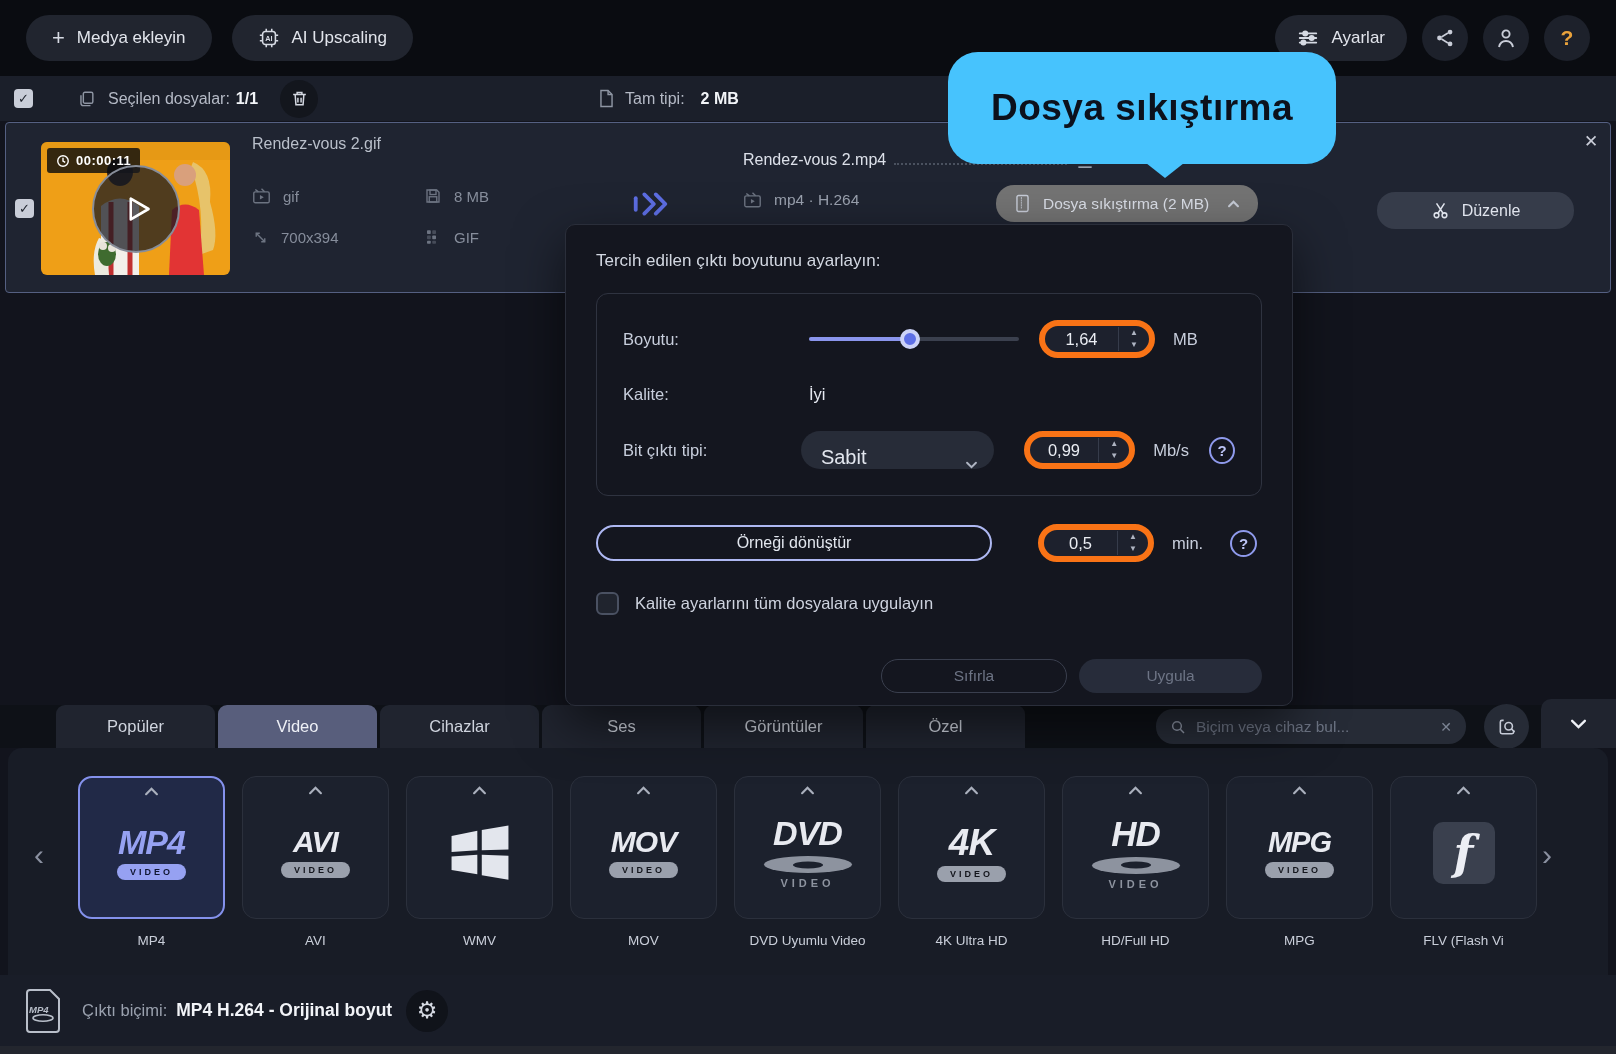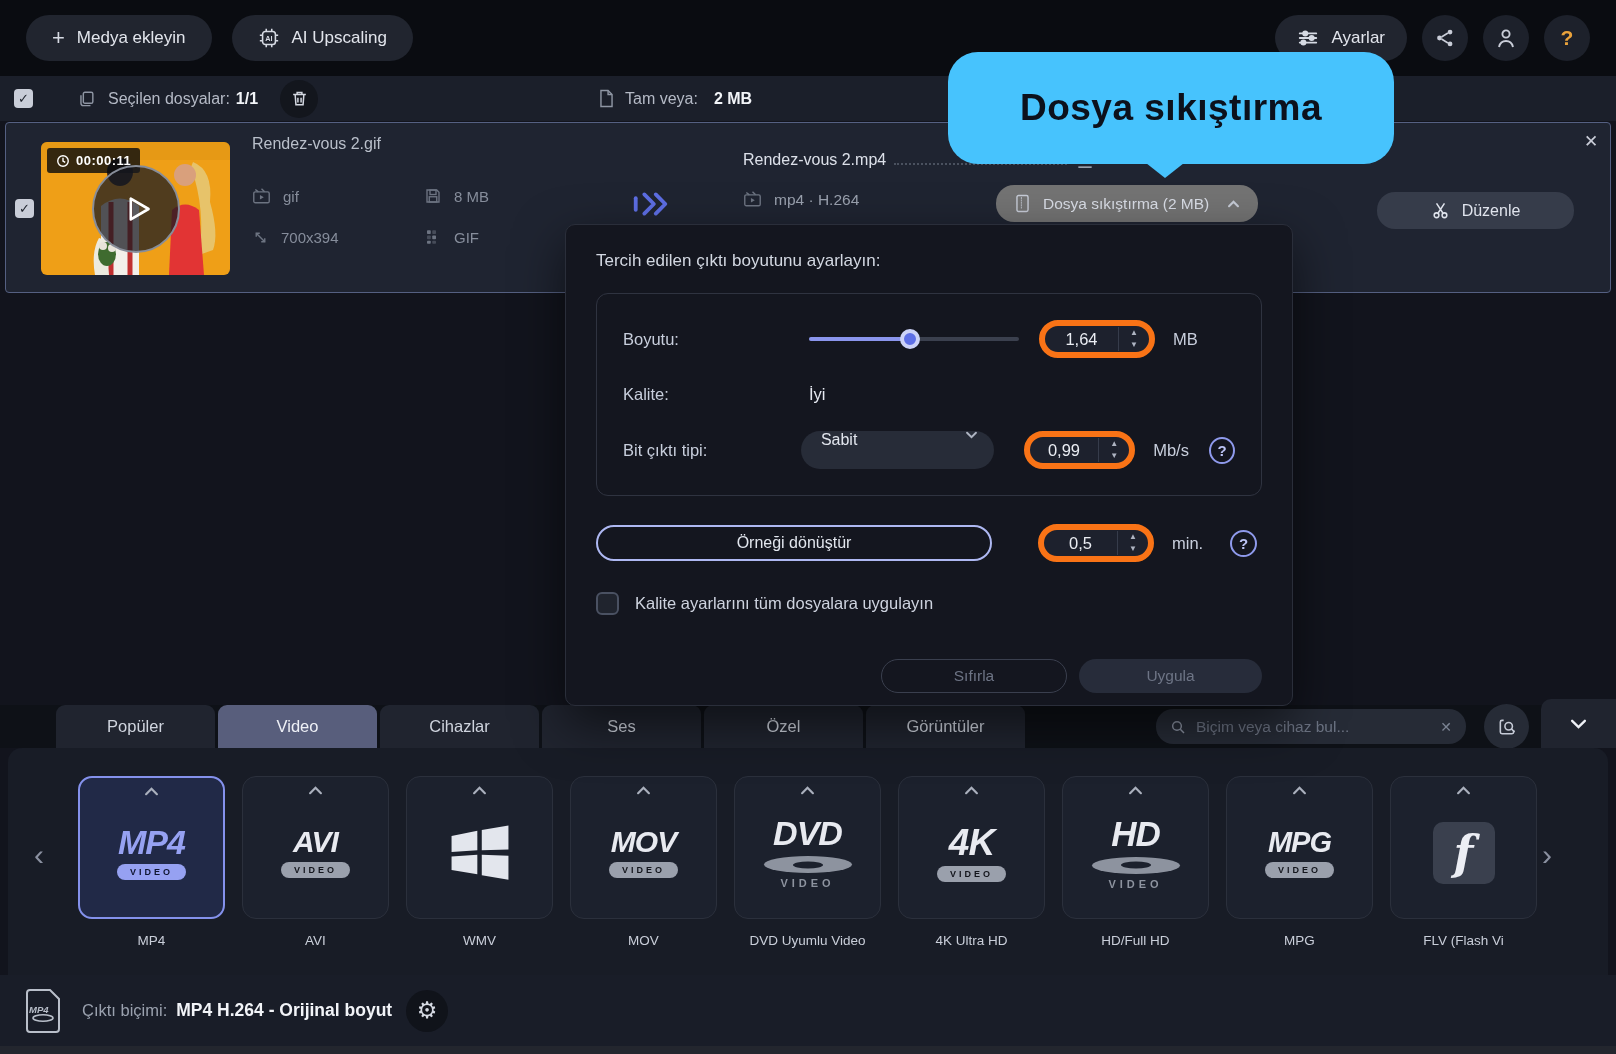--- a/index.html
+++ b/index.html
@@ -31,28 +31,28 @@
   .play-ov{position:absolute;left:50%;top:50%;transform:translate(-50%,-50%);width:88px;height:88px;border-radius:50%;background:rgba(24,26,33,.74);border:2px solid #878d99;display:flex;align-items:center;justify-content:center}
   .src-title{position:absolute;left:246px;top:12px;font-size:16px;color:#b9bfca}
   .src-info{position:absolute;left:246px;top:64px;display:grid;grid-template-columns:172px auto;row-gap:23px;color:#868d9b;font-size:15px}
   .inf{display:flex;align-items:center;gap:12px}
   .inf svg{color:#6d7482}
   .conv-arrow{position:absolute;left:624px;top:66px;color:#5d6ee4}
   .out-name{position:absolute;left:737px;top:24px;width:352px;display:flex;align-items:flex-end;gap:8px}
   .out-name .nm{font-size:16px;color:#dce0e9;white-space:nowrap}
   .leader{flex:1;border-bottom:2px dotted #4a515f;margin-bottom:4px}
   .pencil{color:#9aa1ad;margin-bottom:0px;cursor:pointer}
-  .out-fmt{position:absolute;left:737px;top:68px;display:flex;align-items:flex-start;gap:12px;color:#9aa1ae;font-size:15.5px}
+  .out-fmt{position:absolute;left:737px;top:68px;display:flex;align-items:flex-end;gap:12px;color:#9aa1ae;font-size:15.5px}
   .out-fmt svg{color:#6d7482}
   .compress-btn{position:absolute;left:990px;top:62px;height:37px;border-radius:18px;background:#737373;display:flex;align-items:center;gap:12px;padding:0 18px;color:#d9dde6;font-size:15.5px;cursor:pointer}
   .edit-btn{position:absolute;left:1371px;top:69px;width:197px;height:37px;border-radius:18px;background:#363c4a;display:flex;align-items:center;justify-content:center;gap:12px;color:#dfe3ec;font-size:16px;cursor:pointer}
   .row-close{position:absolute;left:1578px;top:8px;font-size:17px;color:#c9cdd8;cursor:pointer}
 
   
-  .tooltip{position:absolute;left:948px;top:52px;width:446px;height:112px;background:#47c3fd;border-radius:30px;display:flex;align-items:center;justify-content:center;z-index:70}
+  .tooltip{position:absolute;left:948px;top:52px;width:388px;height:112px;background:#47c3fd;border-radius:30px;display:flex;align-items:center;justify-content:center;z-index:70}
   .tooltip .tt{font-size:37px;font-weight:800;color:#0c111c;letter-spacing:.5px}
   .tooltip:after{content:"";position:absolute;left:198px;bottom:-14px;width:0;height:0;border:19px solid transparent;border-top:15px solid #47c3fd;border-bottom:0}
 
   
   .dialog{position:absolute;left:565px;top:224px;width:728px;height:482px;background:#14161f;border:1px solid #2a2e3a;border-radius:10px;z-index:50;box-shadow:0 18px 50px rgba(0,0,0,.55);padding:26px 30px}
   .dlg-title{font-size:17px;color:#d3d8e2}
   .dpanel{margin-top:22px;border:1px solid #2f3340;border-radius:12px;padding:26px 26px}
   .drow{display:flex;align-items:center}
   .drow + .drow{margin-top:27px}
   .dlabel{width:186px;font-size:16.5px;color:#c8cedc}
@@ -61,21 +61,21 @@
   .slider-track{position:absolute;left:0;right:0;top:8px;height:4px;border-radius:2px;background:#3b404e}
   .slider-fill{position:absolute;left:0;top:8px;height:4px;border-radius:2px;width:48%;background:#8a95ec}
   .slider-thumb{position:absolute;left:48%;top:0px;width:20px;height:20px;margin-left:-10px;border-radius:50%;background:#5e6fe6;border:4px solid #ccd2f8}
   .spin{margin-left:20px;width:116px;height:38px;display:flex;align-items:center;background:#1d212d;border:6px solid #f97316;border-radius:19px;overflow:hidden}
   .spin-val{flex:1;text-align:center;font-size:16.5px;color:#eaedf3}
   .spin-div{width:1px;height:24px;background:#363c4b}
   .spin-arrows{width:30px;display:flex;flex-direction:column;align-items:center;gap:4px;font-size:8px;color:#aeb4c2}
   .spin-arrows span{cursor:pointer;line-height:1}
   .unit{margin-left:18px;width:50px;font-size:16.5px;color:#c8cedc}
   .helpc{margin-left:8px;width:27px;height:27px;border:2px solid #8f9aec;border-radius:50%;color:#bcc4f5;font-weight:bold;font-size:15px;display:flex;align-items:center;justify-content:center;cursor:pointer}
-  .dselect{width:200px;height:38px;border-radius:19px;background:#272c38;display:flex;align-items:flex-start;padding:0 16px 0 20px;font-size:16px;color:#e2e6ee;cursor:pointer}
+  .dselect{width:200px;height:38px;border-radius:19px;background:#272c38;display:flex;align-items:flex-end;padding:0 16px 0 20px;font-size:20px;color:#e2e6ee;cursor:pointer}
   .dselect .sel-chev{margin-left:auto;color:#aeb4c2}
   .spin.sel-align{margin-left:30px}
   .sample-row{margin-top:28px;display:flex;align-items:center}
   .sample-btn{width:396px;height:36px;border-radius:18px;border:2px solid #aeb8f2;background:transparent;color:#e2e6ee;font-size:16px;display:flex;align-items:center;justify-content:center;cursor:pointer}
   .sample-row .spin{margin-left:46px}
   .applyall-row{margin-top:30px;display:flex;align-items:center}
   .dcheck{width:23px;height:23px;border-radius:6px;border:2px solid #4a5162;background:#20242e;cursor:pointer}
   .applyall-lbl{margin-left:16px;font-size:16.5px;color:#ced3df}
   .dlg-actions{margin-top:44px;display:flex;justify-content:flex-end;gap:12px}
   .btn-reset{width:186px;height:34px;border-radius:17px;border:1px solid #3a3f4e;background:transparent;color:#6d7485;font-size:15.5px;display:flex;align-items:center;justify-content:center;cursor:pointer}
@@ -211,21 +211,21 @@
         </svg>
       </span>
     </div>
     <div class="total-grp">
       <span>
         <svg width="17" height="19" viewBox="0 0 20 24" fill="none" stroke="#8f96a4" stroke-width="1.8">
           <path d="M3 2h9l5 5v15H3z"></path>
             <path d="M12 2v5h5"></path>
         </svg>
       </span>
-      <span>Tam veya:</span>
+      <span>Tam tipi:</span>
       <span class="sel-strong">2 MB</span>
     </div>
   </div>
 
   <div class="filerow">
     <div class="cb">
       <span>✓</span>
     </div>
 
     <div class="thumb">
@@ -464,24 +464,24 @@
       <div class="tab active">
           <span>Video</span>
         </div>
       <div class="tab">
           <span>Cihazlar</span>
         </div>
       <div class="tab">
           <span>Ses</span>
         </div>
       <div class="tab">
+          <span>Görüntüler</span>
+        </div>
+      <div class="tab">
           <span>Özel</span>
-        </div>
-      <div class="tab">
-          <span>Görüntüler</span>
         </div>
     </div>
     <div class="searchbox">
       <span>
         <svg width="16" height="16" viewBox="0 0 24 24" fill="none" stroke="currentColor" stroke-width="2.2">
             <circle cx="10.5" cy="10.5" r="6.5"></circle>
             <path d="M15.5 15.5L21 21"></path>
           </svg>
       </span>
       <input class="search-input" placeholder="Biçim veya cihaz bul..." style="">

